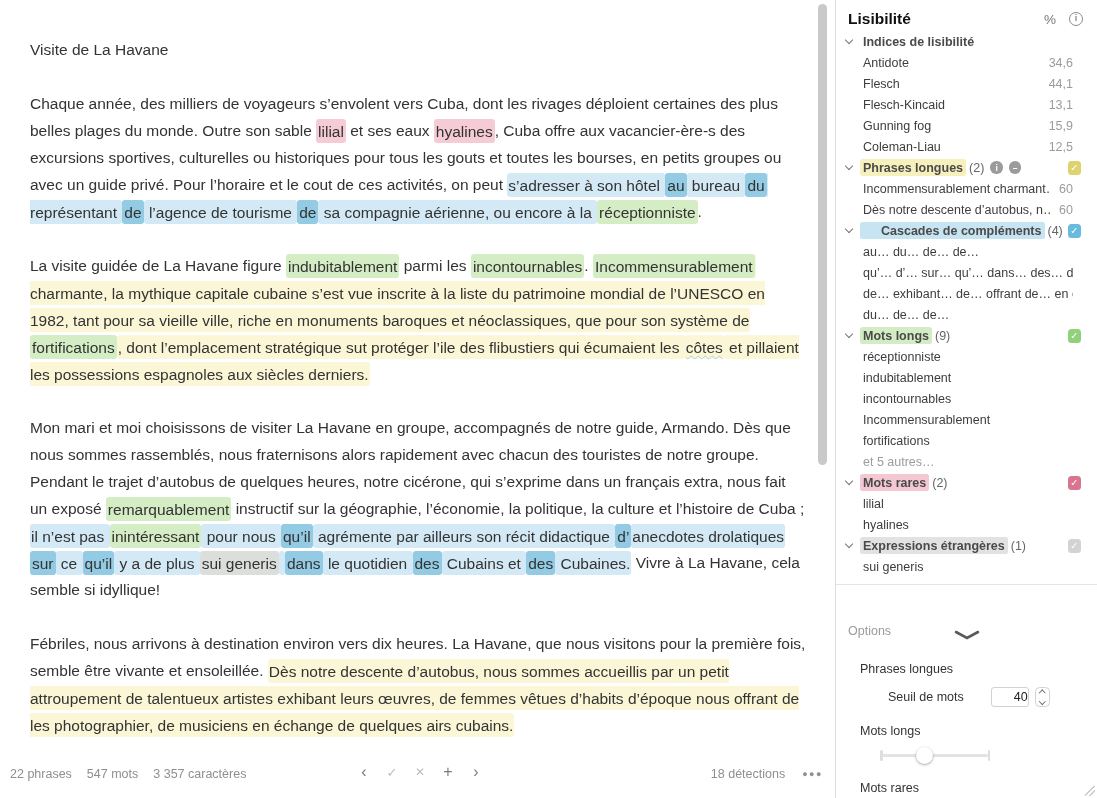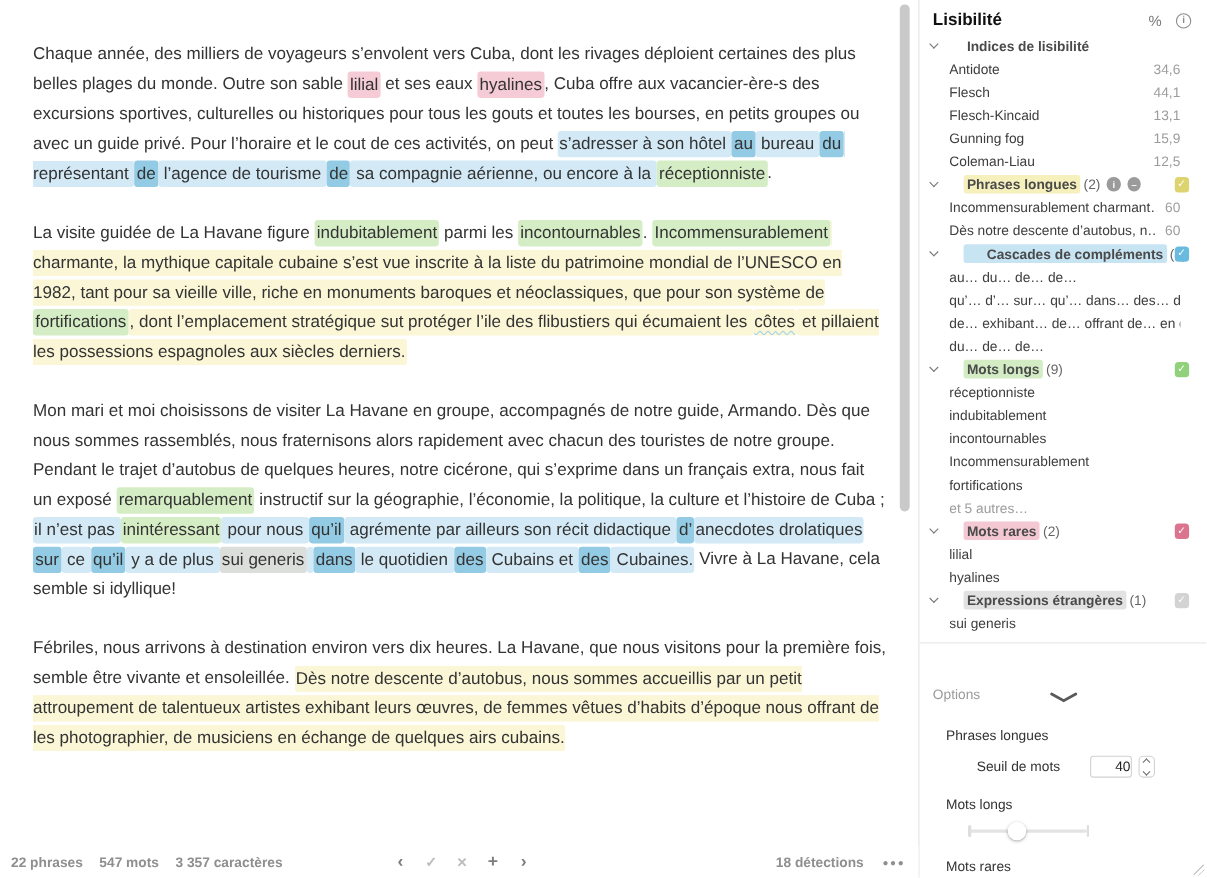--- a/index.html
+++ b/index.html
@@ -20,38 +20,38 @@
   .hl-yellow { background:#faf6d6; padding:3.5px 1px; }
   .hl-blue   { background:#d3e9f5; padding:3.5px 1px;margin-top:34px; }
   .hl-blued  { background:#92cbe3; padding:3.5px 2px; }
   .hl-gray   { background:#dcdedc; padding:3.5px 2px; }
   .wavy { text-decoration-line:underline; text-decoration-style:wavy; text-decoration-color:#a3d4e8; text-decoration-thickness:1px; text-underline-offset:3px;text-align:right; }
 
   .doc-scrollbar { position:absolute; left:818px; top:4px; width:9px; height:461px; background:#c9c9c9; border-radius:5px; }
   .vdivider { position:absolute; left:835px; top:0; width:1px; height:798px; background:#dcdcdc; }
 
   
-  .statusbar { position:absolute; left:0; bottom:0; width:835px; height:29px; background:rgba(255,255,255,0.9); display:flex; align-items:center; color:#8f8f8f; font-size:12.5px;font-weight:bold; }
+  .statusbar { position:absolute; left:0; bottom:17px; width:835px; height:29px; background:rgba(255,255,255,0.9); display:flex; align-items:flex-end; color:#8f8f8f; font-size:12.5px; }
   .sb-left { display:flex; gap:15px; margin-left:10px; }
   .sb-center { position:absolute; left:356px; display:flex; gap:12px; align-items:center; }
   .sb-ic { font-size:16px; color:#7d7d7d; width:16px; text-align:center; cursor:default; }
   .sb-ic.dim { color:#bdbdbd; }
   .sb-right { position:absolute; right:12px; display:flex; gap:17px; align-items:center; }
   .more-dots { font-size:9px; letter-spacing:1.5px; color:#8f8f8f; }
 
   
   .sidebar { position:absolute; left:836px; top:0; width:261px; height:798px; background:#fff; }
   .panel-header { display:flex; align-items:center; padding:10px 14px 3px 12px; }
   .panel-title { font-size:15.5px; font-weight:bold; color:#101010; flex:1; }
   .pct-icon { color:#787878; font-size:13.5px; margin-right:13px; }
   .info-outline-icon { width:14px; height:14px; border:1.2px solid #8b8b8b; border-radius:50%; color:#8b8b8b; font-size:9px; line-height:11px; text-align:center; font-weight:bold; }
 
   .sec-header { display:flex; align-items:center; height:21px; padding-left:10px; position:relative; }
   .chev { width:6px; height:6px; border-right:1.4px solid #767676; border-bottom:1.4px solid #767676; transform:rotate(45deg); margin:-3px 8px 0 0; flex:none; }
-  .sec-label { font-weight:bold; font-size:12.5px; color:#4a4a4a; padding:1.5px 3px; border-radius:2.5px; white-space:nowrap;margin-left:16px; }
+  .sec-label { font-weight:bold; font-size:12.5px; color:#4a4a4a; padding:1.5px 3px; border-radius:2.5px; white-space:nowrap; }
   .shl-none   { background:transparent; }
   .shl-yellow { background:#f6f0bd; }
   .shl-blue   { background:#c7e4f3;padding-left:21px; }
   .shl-green  { background:#d3ecc4; }
   .shl-pink   { background:#f3c8d3; }
   .shl-gray   { background:#e2e2e2; }
   .sec-count { font-size:12.5px; color:#666; margin-left:3px; }
   .mini-icon { width:12.5px; height:12.5px; border-radius:50%; background:#9b9b9b; color:#fff; font-size:8.5px; font-weight:bold; display:flex; align-items:center; justify-content:center; margin-left:6px; }
   .cbx { position:absolute; right:16px; top:4px; width:13.5px; height:13.5px; border-radius:3.5px; color:#fff; font-size:9.5px; line-height:13.5px; text-align:center; }
   .cbx-yellow { background:#ddd46f; }
@@ -88,20 +88,21 @@
   .grip { position:absolute; right:2px; bottom:2px; width:10px; height:10px;
     background:linear-gradient(135deg,transparent 44%,#cccccc 44%,#cccccc 52%,transparent 52%,transparent 68%,#cccccc 68%,#cccccc 76%,transparent 76%); }
 </style>
 </head>
 <body>
 
 <div class="app">
 
   <div class="doc-pane">
     <div class="doc-content" id="doc">
+        <p class="doc-title">Visite de La Havane</p>
         <p class="doc-para"><span class="seg">Chaque année, des milliers de voyageurs s’envolent vers Cuba, dont les rivages déploient certaines des plus belles plages du monde. Outre son sable </span><span class="seg hl-pink">lilial</span><span class="seg"> et ses eaux </span><span class="seg hl-pink">hyalines</span><span class="seg">, Cuba offre aux vacancier-ère-s des excursions sportives, culturelles ou historiques pour tous les gouts et toutes les bourses, en petits groupes ou avec un guide privé. Pour l’horaire et le cout de ces activités, on peut </span><span class="seg hl-blue">s’adresser à son hôtel </span><span class="seg hl-blued">au</span><span class="seg hl-blue"> bureau </span><span class="seg hl-blued">du</span><span class="seg hl-blue"> représentant </span><span class="seg hl-blued">de</span><span class="seg hl-blue"> l’agence de tourisme </span><span class="seg hl-blued">de</span><span class="seg hl-blue"> sa compagnie aérienne, ou encore à la </span><span class="seg hl-green">réceptionniste</span><span class="seg">.</span></p>
         <p class="doc-para"><span class="seg">La visite guidée de La Havane figure </span><span class="seg hl-green">indubitablement</span><span class="seg"> parmi les </span><span class="seg hl-green">incontournables</span><span class="seg">. </span><span class="seg hl-green">Incommensurablement</span><span class="seg hl-yellow"> charmante, la mythique capitale cubaine s’est vue inscrite à la liste du patrimoine mondial de l’UNESCO en 1982, tant pour sa vieille ville, riche en monuments baroques et néoclassiques, que pour son système de </span><span class="seg hl-green">fortifications</span><span class="seg hl-yellow">, dont l’emplacement stratégique sut protéger l’ile des flibustiers qui écumaient les </span><span class="seg hl-yellow wavy">côtes</span><span class="seg hl-yellow"> et pillaient les possessions espagnoles aux siècles derniers.</span></p>
         <p class="doc-para"><span class="seg">Mon mari et moi choisissons de visiter La Havane en groupe, accompagnés de notre guide, Armando. Dès que nous sommes rassemblés, nous fraternisons alors rapidement avec chacun des touristes de notre groupe. Pendant le trajet d’autobus de quelques heures, notre cicérone, qui s’exprime dans un français extra, nous fait un exposé </span><span class="seg hl-green">remarquablement</span><span class="seg"> instructif sur la géographie, l’économie, la politique, la culture et l’histoire de Cuba ; </span><span class="seg hl-blue">il n’est pas </span><span class="seg hl-green">inintéressant</span><span class="seg hl-blue"> pour nous </span><span class="seg hl-blued">qu’il</span><span class="seg hl-blue"> agrémente par ailleurs son récit didactique </span><span class="seg hl-blued">d’</span><span class="seg hl-blue">anecdotes drolatiques </span><span class="seg hl-blued">sur</span><span class="seg hl-blue"> ce </span><span class="seg hl-blued">qu’il</span><span class="seg hl-blue"> y a de plus </span><span class="seg hl-gray">sui generis</span><span class="seg hl-blue"> </span><span class="seg hl-blued">dans</span><span class="seg hl-blue"> le quotidien </span><span class="seg hl-blued">des</span><span class="seg hl-blue"> Cubains et </span><span class="seg hl-blued">des</span><span class="seg hl-blue"> Cubaines.</span><span class="seg"> Vivre à La Havane, cela semble si idyllique!</span></p>
         <p class="doc-para"><span class="seg">Fébriles, nous arrivons à destination environ vers dix heures. La Havane, que nous visitons pour la première fois, semble être vivante et ensoleillée. </span><span class="seg hl-yellow">Dès notre descente d’autobus, nous sommes accueillis par un petit attroupement de talentueux artistes exhibant leurs œuvres, de femmes vêtues d’habits d’époque nous offrant de les photographier, de musiciens en échange de quelques airs cubains.</span></p>
       </div>
   </div>
   <div class="doc-scrollbar"></div>
   <div class="vdivider"></div>
 
   <div class="statusbar">

